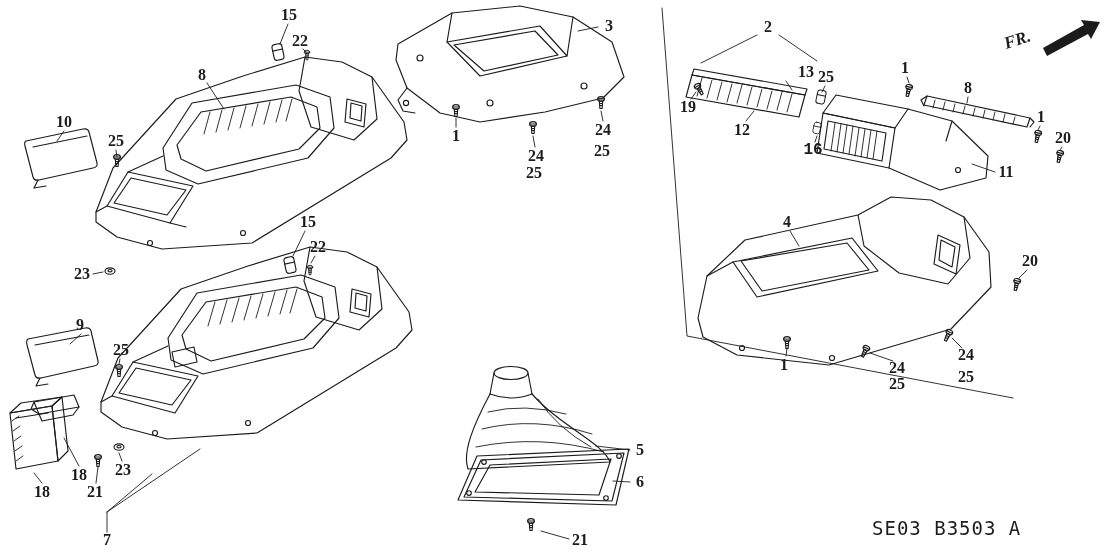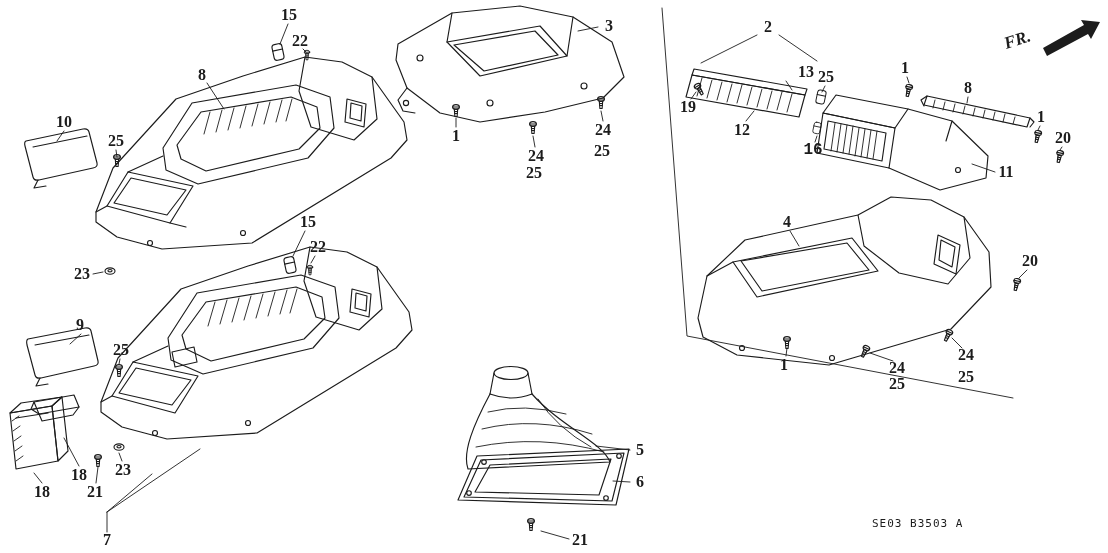--- a/index.html
+++ b/index.html
@@ -25,21 +25,21 @@
   .fr-label {
     position:absolute; left:1004px; top:30px;
     transform:rotate(-18deg);
     font-family:"Liberation Serif", serif;
     font-size:17px; font-weight:bold; font-style:italic;
     color:var(--line,#1c1c1c);
   }
   .diagram-code {
     position:absolute; left:872px; top:517px;
     font-family:"DejaVu Sans Mono", monospace;
-    font-size:11px; letter-spacing:1px; color:var(--line,#1c1c1c);
+    font-size:19px; letter-spacing:1px; color:var(--line,#1c1c1c);
   }
 </style>
 </head>
 <body>
 
 <div class="stage" style="--bg: #ffffff; --line: #1c1c1c;">
 
   <svg width="1108" height="553" viewBox="0 0 1108 553">
     <defs>
       <g id="screw">

